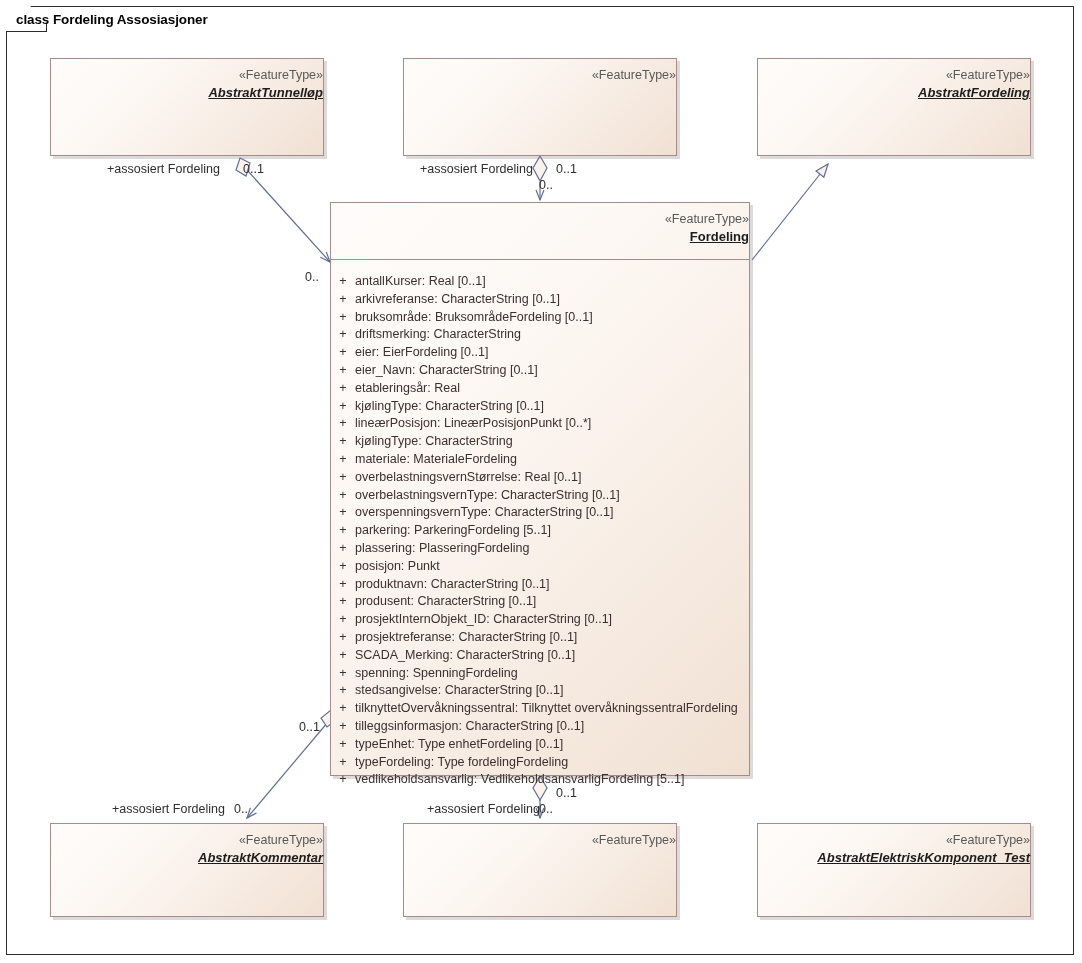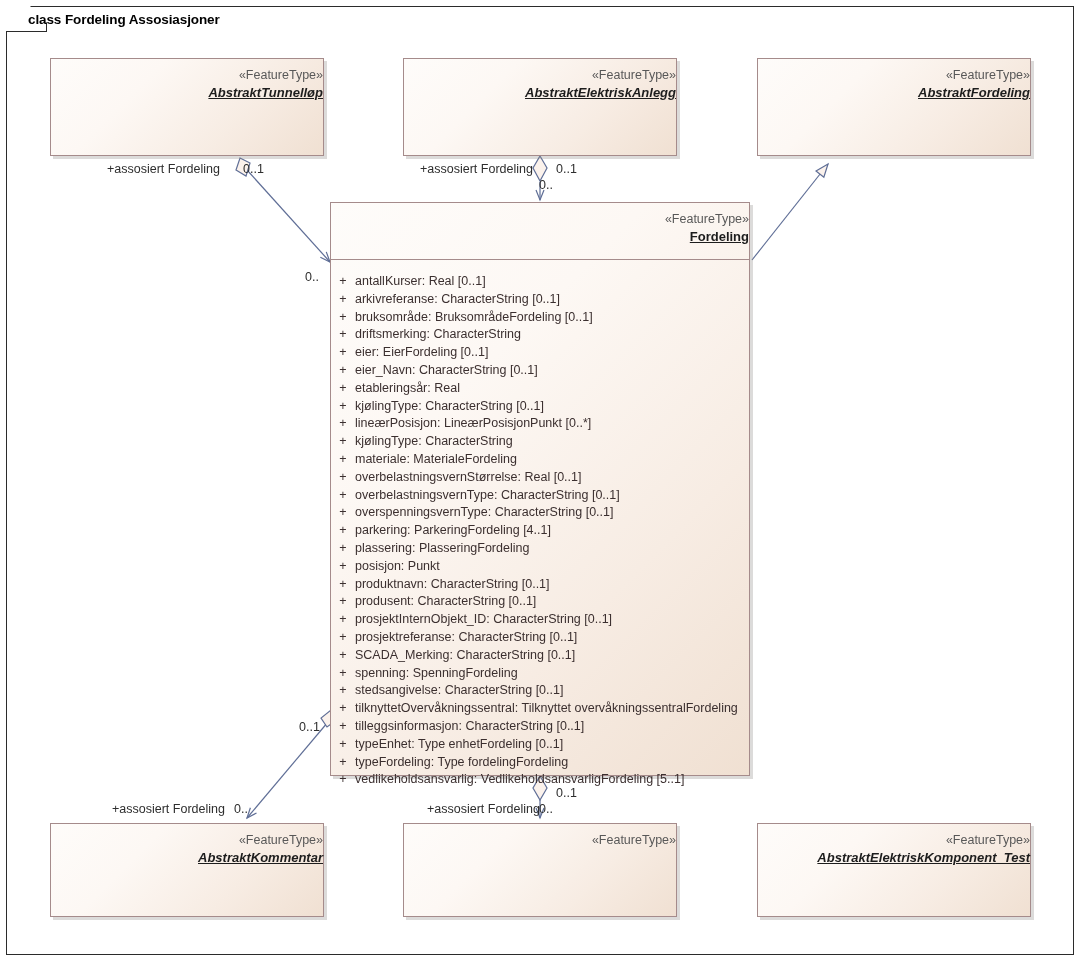--- a/index.html
+++ b/index.html
@@ -43,21 +43,21 @@
     background: #ffffff;
     border: 1px solid #2b2b2b;
     border-top: none;
     border-left: none;
     box-sizing: border-box;
     -webkit-clip-path: polygon(0 0, calc(100% - 17px) 0, 100% 17px, 100% 100%, 0 100%);
     clip-path: polygon(0 0, calc(100% - 17px) 0, 100% 17px, 100% 100%, 0 100%);
   }
   .title-tab-inner {
     position: absolute;
-    left: 18px;
+    left: 6px;
     top: 6px;
     height: 26px;
     padding: 0 34px 0 10px;
     display: flex;
     align-items: center;
     box-sizing: border-box;
     font-size: 13.5px;
     font-weight: bold;
     color: #000000;
     white-space: nowrap;
@@ -204,21 +204,20 @@
   <div class="uml-class" style="left:50px; top:58px; width:274px; height:98px;">
     <div class="uml-head">
       <span class="stereotype">«FeatureType»</span>
       <span class="cls-name abstract">AbstraktTunnelløp</span>
     </div>
   </div>
 
   <div class="uml-class" style="left:403px; top:58px; width:274px; height:98px;">
     <div class="uml-head">
       <span class="stereotype">«FeatureType»</span>
-      <span class="cls-name abstract">AbstraktElektriskAnlegg</span>
     </div>
   </div>
 
   <div class="uml-class" style="left:757px; top:58px; width:274px; height:98px;">
     <div class="uml-head">
       <span class="stereotype">«FeatureType»</span>
       <span class="cls-name abstract">AbstraktFordeling</span>
     </div>
   </div>
 
@@ -279,21 +278,21 @@
         <div class="attr-row">
           <span class="attr-vis">+</span>
           <span class="attr-text">overbelastningsvernType: CharacterString [0..1]</span>
         </div>
         <div class="attr-row">
           <span class="attr-vis">+</span>
           <span class="attr-text">overspenningsvernType: CharacterString [0..1]</span>
         </div>
         <div class="attr-row">
           <span class="attr-vis">+</span>
-          <span class="attr-text">parkering: ParkeringFordeling [4..1]</span>
+          <span class="attr-text">parkering: ParkeringFordeling [5..1]</span>
         </div>
         <div class="attr-row">
           <span class="attr-vis">+</span>
           <span class="attr-text">plassering: PlasseringFordeling</span>
         </div>
         <div class="attr-row">
           <span class="attr-vis">+</span>
           <span class="attr-text">posisjon: Punkt</span>
         </div>
         <div class="attr-row">

